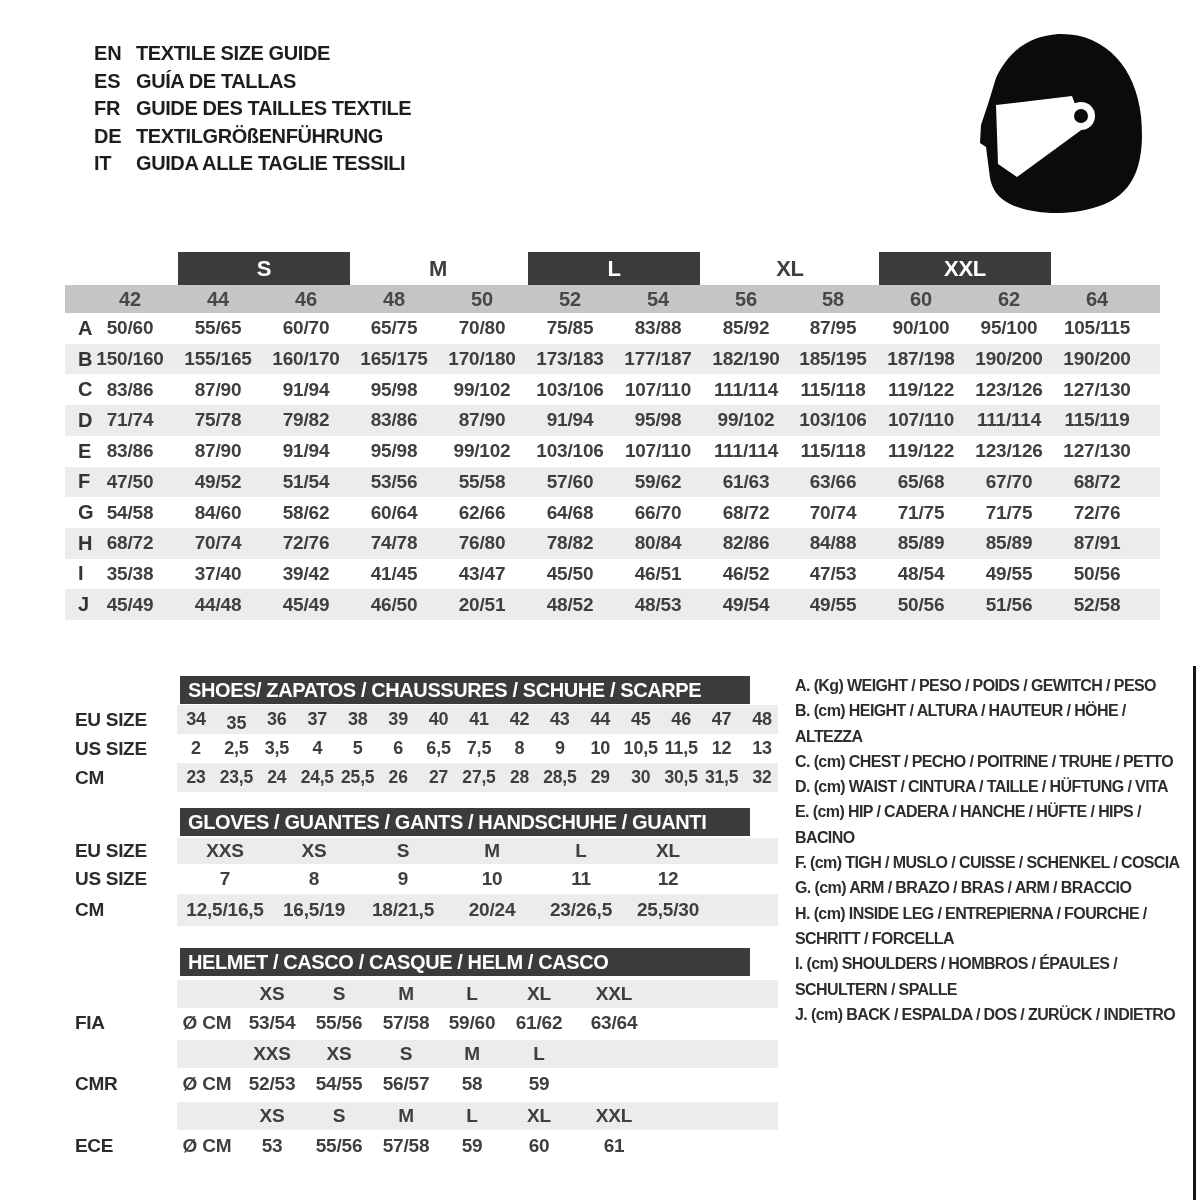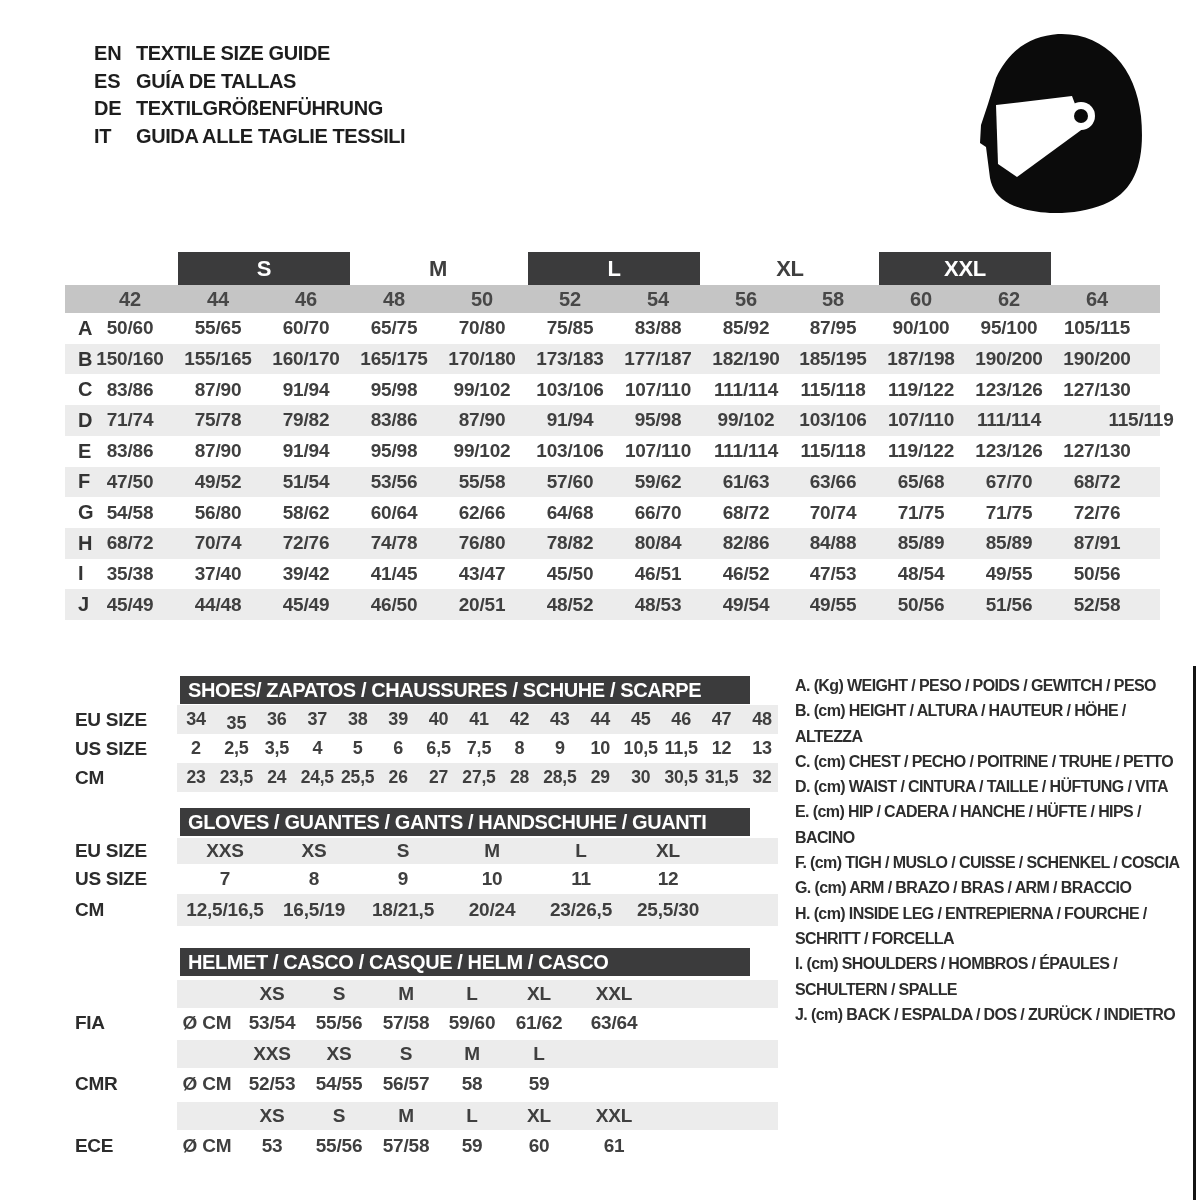--- a/index.html
+++ b/index.html
@@ -51,20 +51,24 @@
 <div class="page" id="page">
 
   <div id="lang-list">
       <div class="lang-row">
         <div class="lang-code">EN</div>
         <div class="lang-label">TEXTILE SIZE GUIDE</div>
       </div>
       <div class="lang-row">
         <div class="lang-code">ES</div>
         <div class="lang-label">GUÍA DE TALLAS</div>
+      </div>
+      <div class="lang-row">
+        <div class="lang-code">FR</div>
+        <div class="lang-label">GUIDE DES TAILLES TEXTILE</div>
       </div>
       <div class="lang-row">
         <div class="lang-code">DE</div>
         <div class="lang-label">TEXTILGRÖßENFÜHRUNG</div>
       </div>
       <div class="lang-row">
         <div class="lang-code">IT</div>
         <div class="lang-label">GUIDA ALLE TAGLIE TESSILI</div>
       </div>
     </div>
@@ -149,21 +153,21 @@
         <div class="mcell" style="left: 109px;">75/78</div>
         <div class="mcell" style="left: 197px;">79/82</div>
         <div class="mcell" style="left: 285px;">83/86</div>
         <div class="mcell" style="left: 373px;">87/90</div>
         <div class="mcell" style="left: 461px;">91/94</div>
         <div class="mcell" style="left: 549px;">95/98</div>
         <div class="mcell" style="left: 637px;">99/102</div>
         <div class="mcell" style="left: 724px;">103/106</div>
         <div class="mcell" style="left: 812px;">107/110</div>
         <div class="mcell" style="left: 900px;">111/114</div>
-        <div class="mcell" style="left: 1032px; text-align: center;">115/119</div>
+        <div class="mcell" style="left: 988px; text-align: center;">115/119</div>
       </div>
       <div class="mrow" style="top: 183.8px;">
         <div class="mrow-label">E</div>
         <div class="mcell" style="left: 21px;">83/86</div>
         <div class="mcell" style="left: 109px;">87/90</div>
         <div class="mcell" style="left: 197px;">91/94</div>
         <div class="mcell" style="left: 285px;">95/98</div>
         <div class="mcell" style="left: 373px;">99/102</div>
         <div class="mcell" style="left: 461px;">103/106</div>
         <div class="mcell" style="left: 549px;">107/110</div>
@@ -184,21 +188,21 @@
         <div class="mcell" style="left: 549px;">59/62</div>
         <div class="mcell" style="left: 637px;">61/63</div>
         <div class="mcell" style="left: 724px;">63/66</div>
         <div class="mcell" style="left: 812px;">65/68</div>
         <div class="mcell" style="left: 900px;">67/70</div>
         <div class="mcell" style="left: 988px;">68/72</div>
       </div>
       <div class="mrow" style="top: 245.2px;">
         <div class="mrow-label">G</div>
         <div class="mcell" style="left: 21px;">54/58</div>
-        <div class="mcell" style="left: 109px;">56/80</div>
+        <div class="mcell" style="left: 109px;">84/60</div>
         <div class="mcell" style="left: 197px;">58/62</div>
         <div class="mcell" style="left: 285px;">60/64</div>
         <div class="mcell" style="left: 373px;">62/66</div>
         <div class="mcell" style="left: 461px;">64/68</div>
         <div class="mcell" style="left: 549px;">66/70</div>
         <div class="mcell" style="left: 637px;">68/72</div>
         <div class="mcell" style="left: 724px;">70/74</div>
         <div class="mcell" style="left: 812px;">71/75</div>
         <div class="mcell" style="left: 900px;">71/75</div>
         <div class="mcell" style="left: 988px;">72/76</div>

